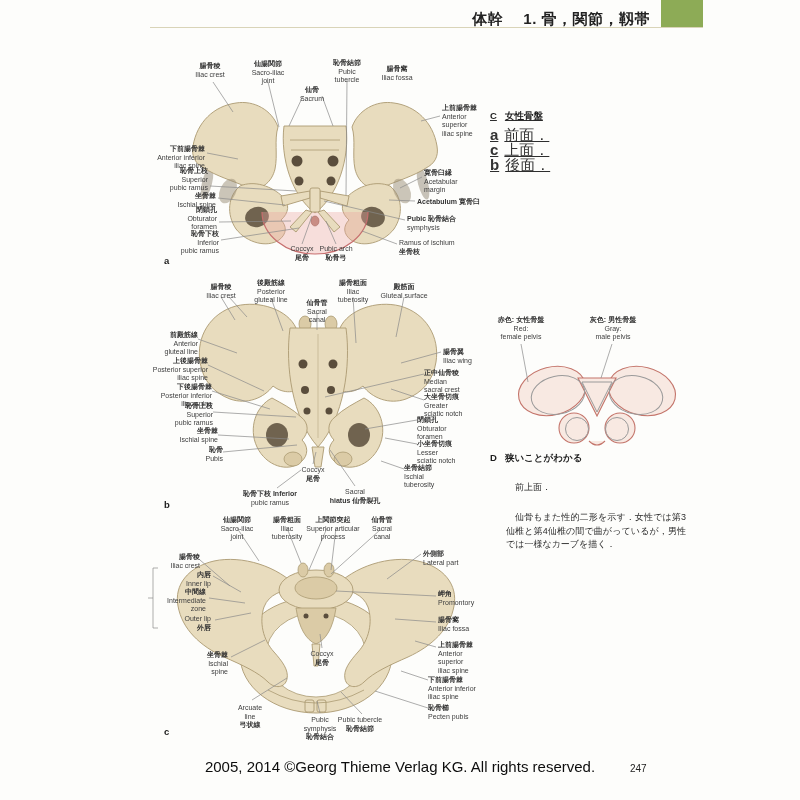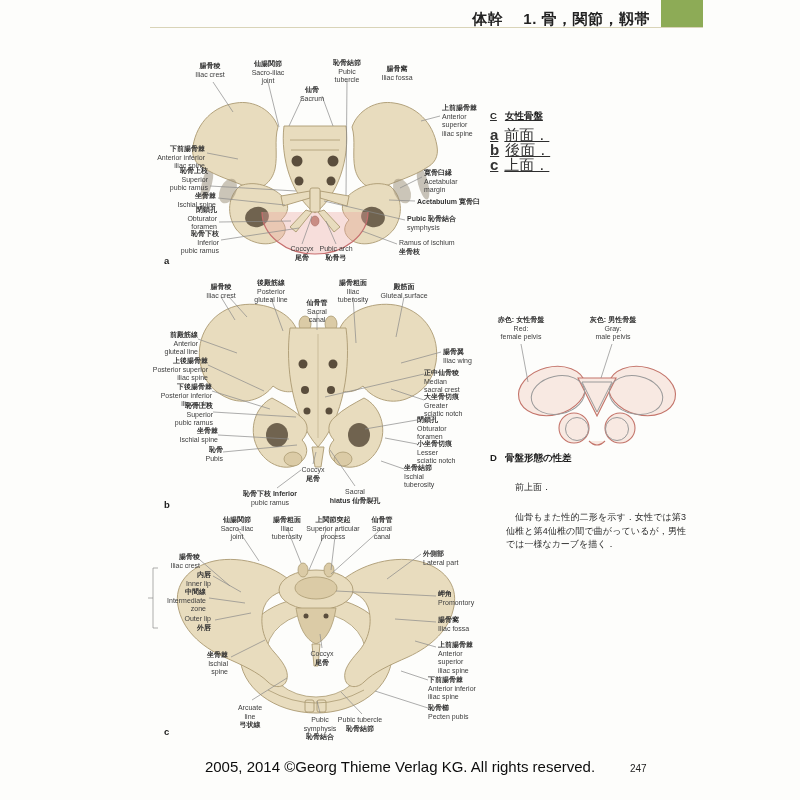--- a/index.html
+++ b/index.html
@@ -479,27 +479,27 @@
 
 <div class="fig-marker" style="left:164px;top:255px;">a</div>
 <div class="fig-marker" style="left:164px;top:499px;">b</div>
 <div class="fig-marker" style="left:164px;top:726px;">c</div>
 
 <div class="side-block" style="top:110px;text-decoration:underline;">
   <div class="blk-head">
     <span class="letter">C</span><span>女性骨盤</span>
   </div>
   <div class="blk-item"><b>a</b><span>前面．</span></div>
+  <div class="blk-item"><b>c</b><span>上面．</span></div>
   <div class="blk-item"><b>b</b><span>後面．</span></div>
-  <div class="blk-item"><b>c</b><span>上面．</span></div>
 </div>
 
 <div class="side-block" style="top:452px;">
   <div class="blk-head">
-    <span class="letter">D</span><span>骨盤形態の性差</span>
+    <span class="letter">D</span><span>狭いことがわかる</span>
   </div>
   <div class="body-text">
     <p>前上面．</p>
     <p>仙骨もまた性的二形を示す．女性では第3仙椎と第4仙椎の間で曲がっているが，男性では一様なカーブを描く．</p>
   </div>
 </div>
 
 <div class="footer-copy">2005, 2014 ©Georg Thieme Verlag KG. All rights reserved.</div>
 <div class="page-num">247</div>
 

